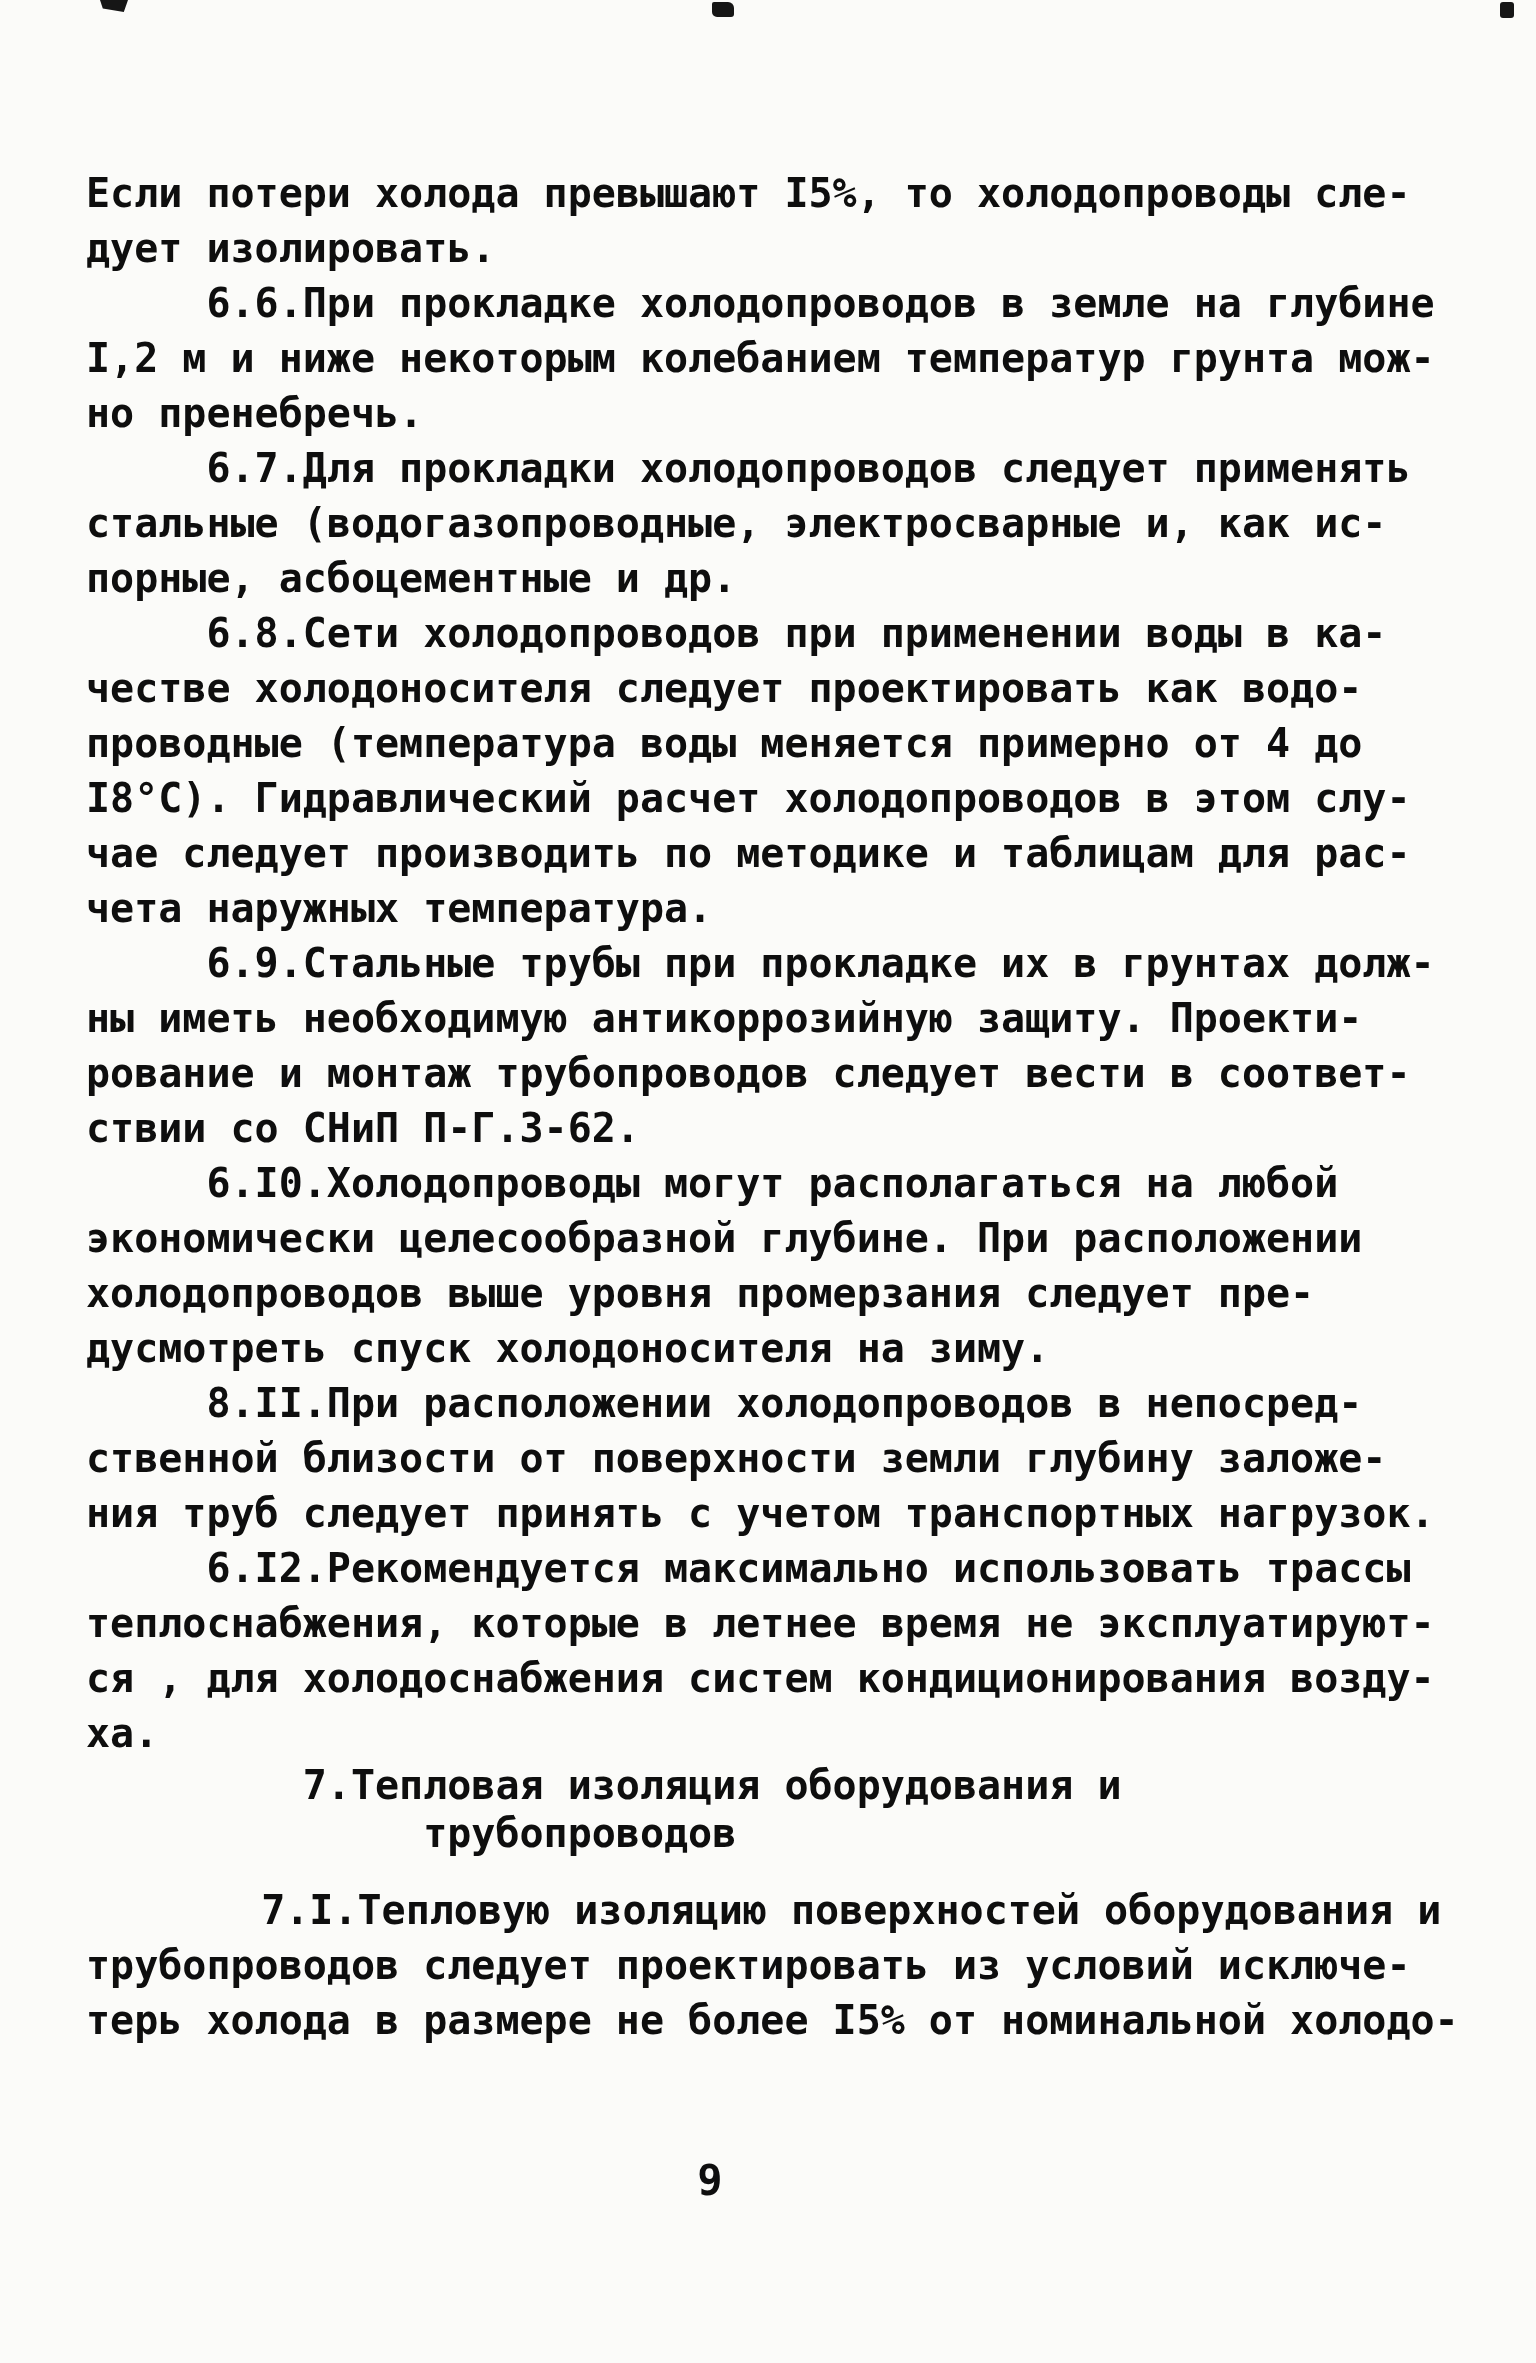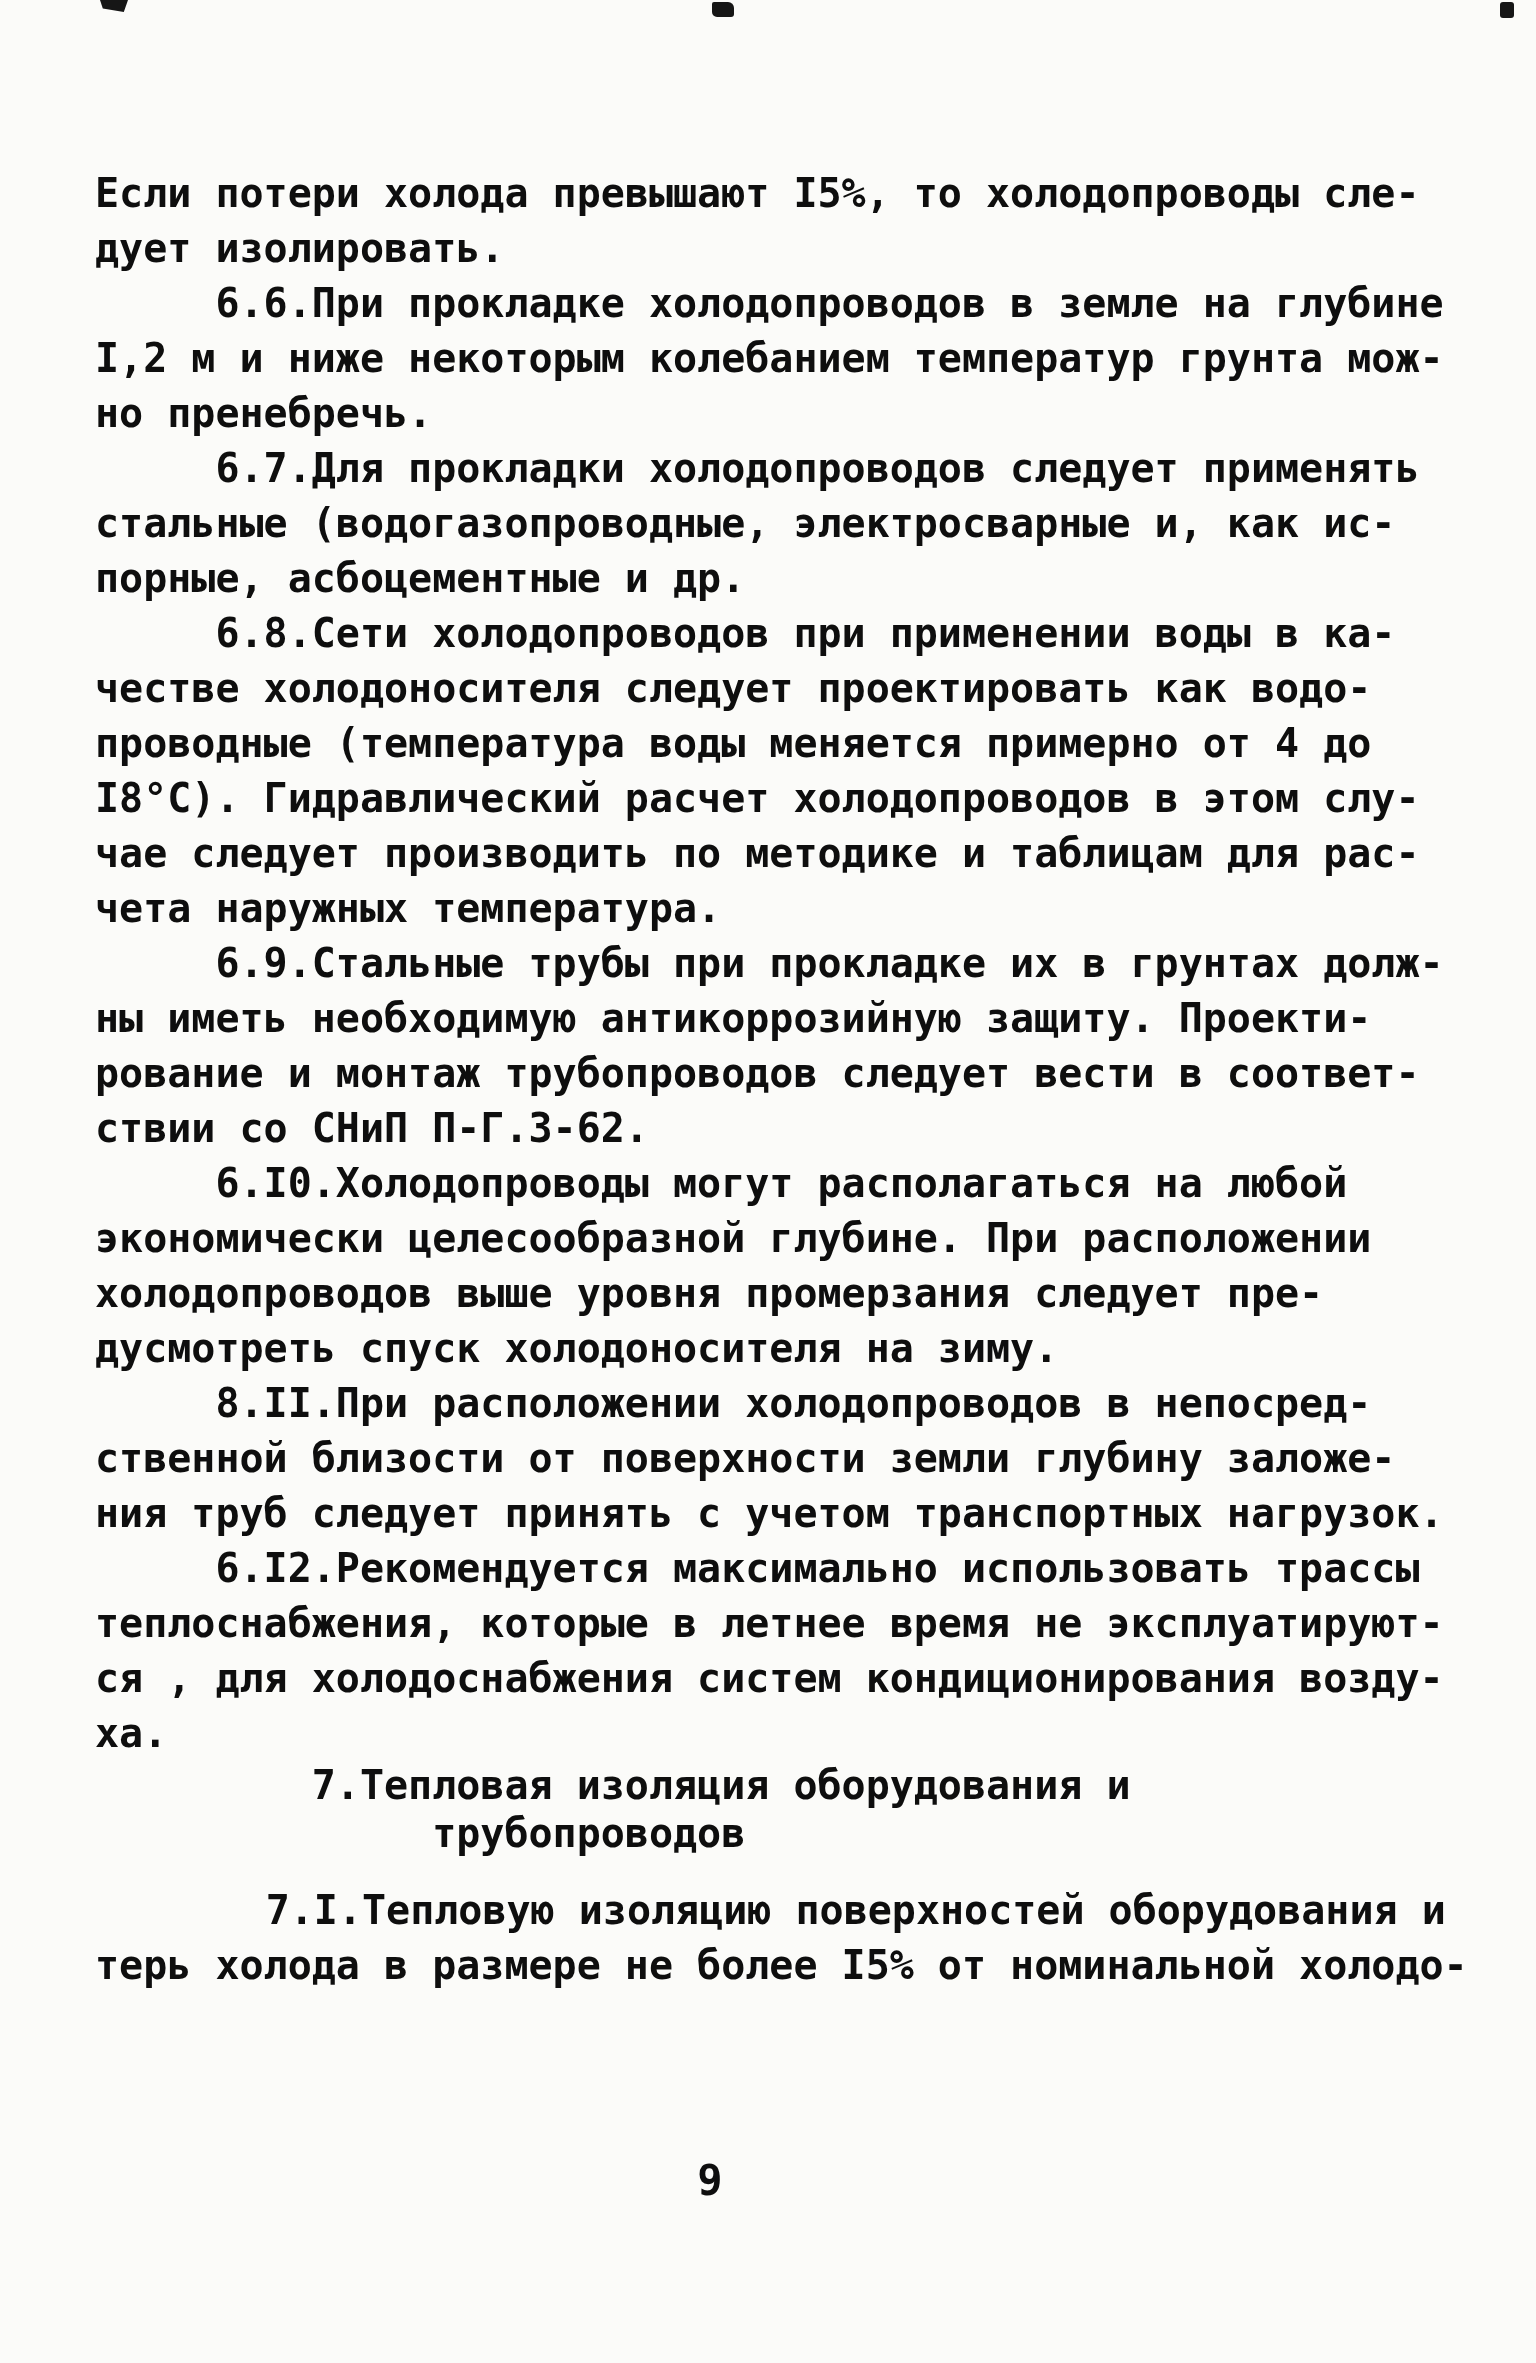--- a/index.html
+++ b/index.html
@@ -6,21 +6,21 @@
   .page{
     position:relative;
     width:1536px;height:2363px;
     background:#fbfbf9;
     overflow:hidden;
     font-family:"DejaVu Sans Mono","Liberation Mono",monospace;
     color:#0e0e0e;
   }
   .text-block{
     position:absolute;
-    top:168px;left:95px;right:40px;
+    top:168px;left:86px;right:40px;
   }
   .line{
     display:block;
     white-space:pre;
     font-size:40px;
     font-weight:700;
     height:55px;
     line-height:50px;
     letter-spacing:0px;
   }
@@ -80,17 +80,18 @@
       <div class="line">     8.II.При расположении холодопроводов в непосред-</div>
       <div class="line">ственной близости от поверхности земли глубину заложе-</div>
       <div class="line">ния труб следует принять с учетом транспортных нагрузок.</div>
       <div class="line">     6.I2.Рекомендуется максимально использовать трассы</div>
       <div class="line">теплоснабжения, которые в летнее время не эксплуатируют-</div>
       <div class="line">ся , для холодоснабжения систем кондиционирования возду-</div>
       <div class="line">ха.</div>
       <div class="line heading">         7.Тепловая изоляция оборудования и</div>
       <div class="line heading">              трубопроводов</div>
       <div class="line body-gap">     7.I.Тепловую изоляцию поверхностей оборудования и</div>
+      <div class="line">трубопроводов следует проектировать из условий исключе-</div>
       <div class="line">терь холода в размере не более I5% от номинальной холодо-</div>
     </div>
 
   <div class="page-number">9</div>
 </main>
 
 </body></html>

